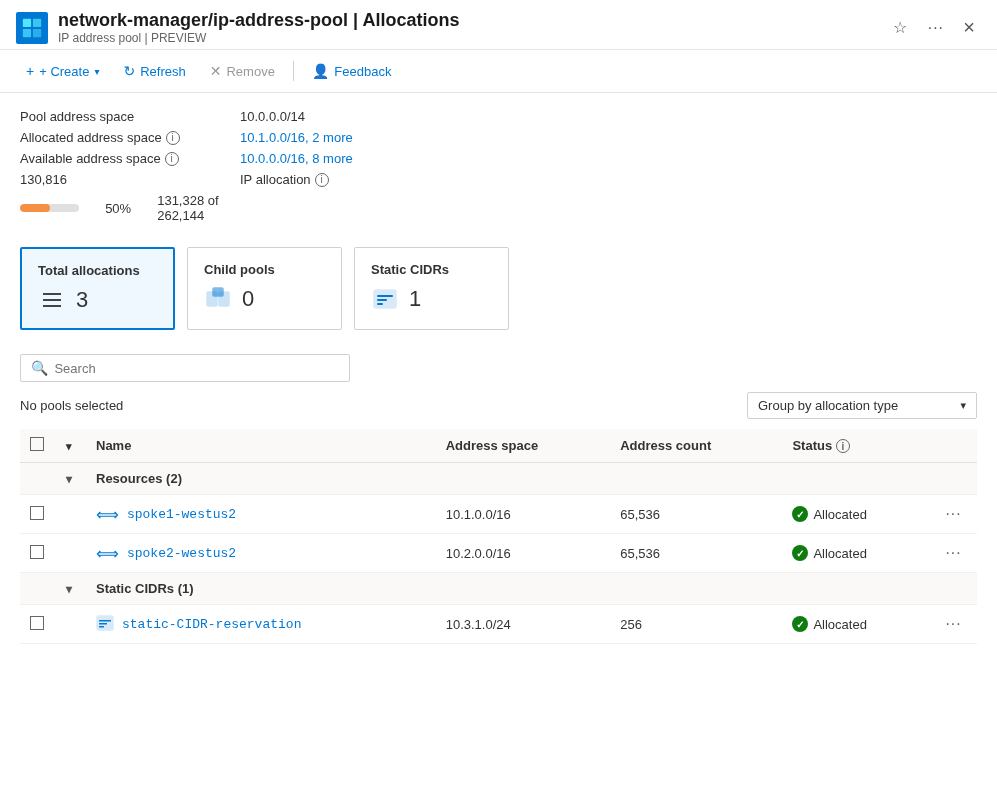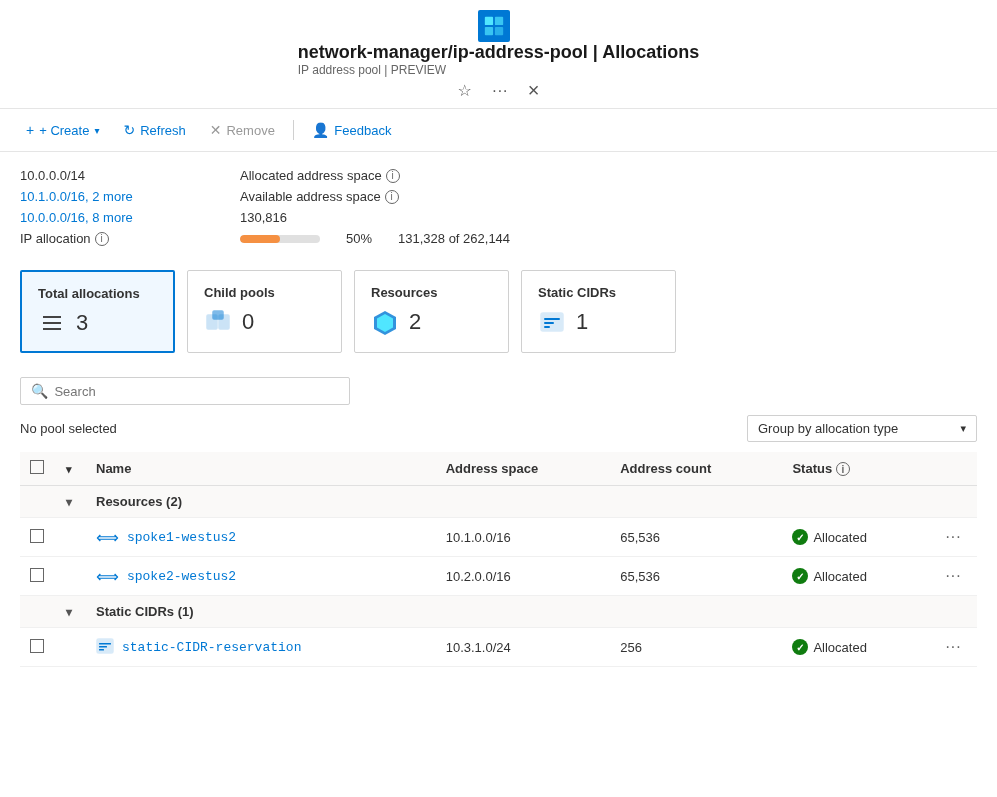--- a/index.html
+++ b/index.html
@@ -1,21 +1,20 @@
 <!DOCTYPE html>
 <html><head>
   <meta charset="utf-8">
   <style>
     * { box-sizing: border-box; margin: 0; padding: 0; }
     body { font-family: 'Segoe UI', Arial, sans-serif; font-size: 13px; background: #fff; color: #333; width: 997px; height: 797px; overflow: hidden; }
 
     .title-bar {
       display: flex; align-items: center; padding: 10px 16px 4px 16px;
       border-bottom: 1px solid #e5e5e5;
-      flex-direction: column;
     }
     .title-bar-icon { width: 32px; height: 32px; margin-right: 10px; background: #0078d4; display: flex; align-items: center; justify-content: center; border-radius: 2px; }
     .title-bar-icon svg { width: 22px; height: 22px; }
     .title-bar-text { flex: 1; }
     .title-bar-text h1 { font-size: 18px; font-weight: 600; color: #1a1a1a; }
     .title-bar-text .subtitle { font-size: 12px; color: #666; }
     .title-bar-actions { display: flex; gap: 8px; align-items: center; }
     .title-bar-actions button { background: none; border: none; cursor: pointer; color: #555; font-size: 18px; padding: 2px 6px; }
 
     .toolbar {
@@ -135,20 +134,21 @@
   <button class="toolbar-btn">
     <span style="font-size:14px;">👤</span>
     <span>Feedback</span>
   </button>
 </div>
 
 <div class="main-content">
 
   <div class="info-grid">
 
+    <div class="info-label">Pool address space</div>
     <div class="info-value plain">10.0.0.0/14</div>
 
     <div class="info-label">
       Allocated address space
       <span class="info-icon">i</span>
     </div>
     <div class="info-value" style="cursor:pointer;">10.1.0.0/16, 2 more</div>
 
     <div class="info-label">
       Available address space
@@ -194,32 +194,20 @@
           <svg width="26" height="26" viewBox="0 0 26 26" fill="none">
             <rect x="2" y="6" width="10" height="14" rx="1" fill="#0078d4" opacity="0.2" stroke="#0078d4" stroke-width="1.5"></rect>
             <rect x="14" y="6" width="10" height="14" rx="1" fill="#0078d4" opacity="0.2" stroke="#0078d4" stroke-width="1.5"></rect>
             <rect x="8" y="2" width="10" height="8" rx="1" fill="#0078d4" opacity="0.5" stroke="#0078d4" stroke-width="1.5"></rect>
           </svg>
         </div>
         <span>0</span>
       </div>
     </div>
 
-    <div class="card">
-      <div class="card-title">Resources</div>
-      <div class="card-body">
-        <div class="card-icon">
-          <svg width="26" height="26" viewBox="0 0 26 26" fill="none">
-            <polygon points="13,2 24,8 24,20 13,26 2,20 2,8" fill="#0078d4" opacity="0.8"></polygon>
-            <polygon points="13,5 21,9.5 21,18.5 13,23 5,18.5 5,9.5" fill="#50e6ff"></polygon>
-          </svg>
-        </div>
-        <span>2</span>
-      </div>
-    </div>
 
     <div class="card">
       <div class="card-title">Static CIDRs</div>
       <div class="card-body">
         <div class="card-icon">
           <svg width="26" height="26" viewBox="0 0 26 26" fill="none">
             <rect x="2" y="4" width="22" height="18" rx="2" fill="#0078d4" opacity="0.15" stroke="#0078d4" stroke-width="1.5"></rect>
             <rect x="5" y="9" width="16" height="2" rx="1" fill="#0078d4"></rect>
             <rect x="5" y="13" width="10" height="2" rx="1" fill="#0078d4"></rect>
             <rect x="5" y="17" width="6" height="2" rx="1" fill="#0078d4"></rect>
@@ -232,21 +220,21 @@
   </div>
 
   <div class="search-bar-row">
     <div class="search-input-wrap">
       <span style="color:#666;font-size:14px;">🔍</span>
       <input type="text" placeholder="Search" style="">
     </div>
   </div>
 
   <div class="list-controls">
-    <span class="no-items-selected">No pool selected</span>
+    <span class="no-items-selected">No pools selected</span>
     <div class="group-by-dropdown">
       <span>Group by allocation type</span>
       <span class="chevron-icon">▾</span>
     </div>
   </div>
 
   <table class="table">
     <thead>
       <tr>
         <th style="width:36px;">

